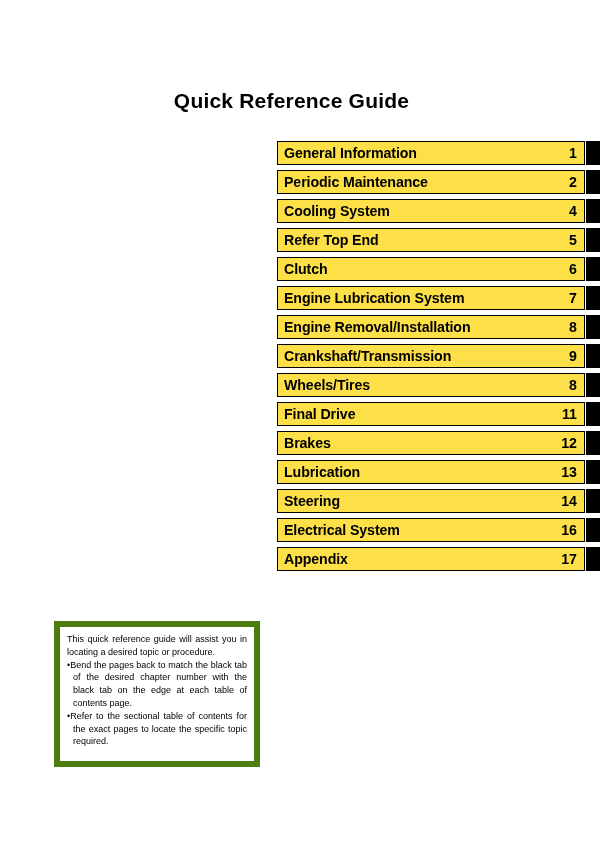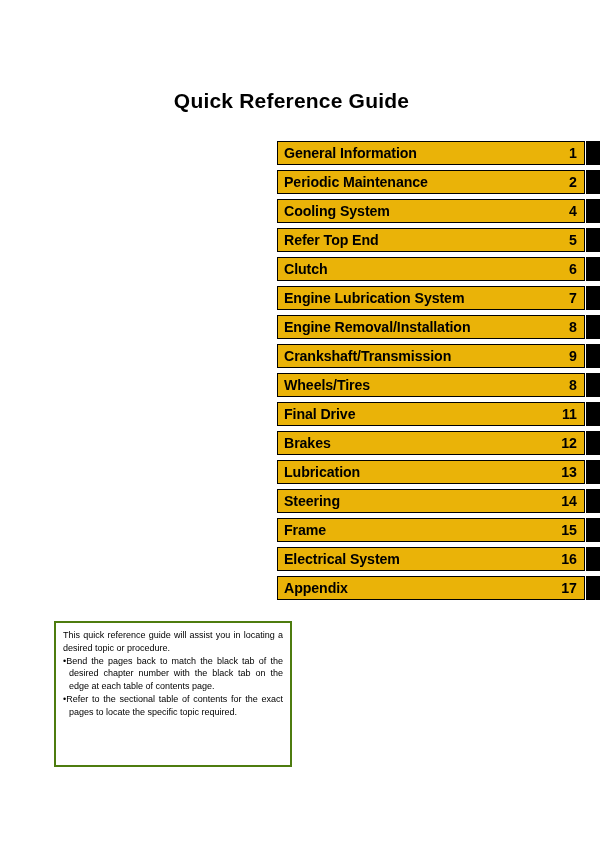--- a/index.html
+++ b/index.html
@@ -40,21 +40,21 @@
   .chapter-row {
     position: relative;
     height: 24px;
     margin-bottom: 5px;
     display: flex;
     align-items: stretch;
   }
   .chapter-box {
     flex: 1 1 auto;
     border: 1.6px solid #000;
-    background: #eab308;
+    background: #fde047;
     display: flex;
     align-items: center;
     justify-content: space-between;
     padding: 0 7px 0 6px;
     box-sizing: border-box;
     min-width: 0;
   }
   .chapter-label {
     font-size: 14.2px;
     font-weight: bold;
@@ -73,23 +73,23 @@
     flex: 0 0 14px;
     background: #000;
     margin-left: 1px;
   }
 
   
   #note-box {
     position: absolute;
     left: 54px;
     top: 621px;
-    width: 238px;
+    width: 206px;
     height: 146px;
-    border: 2px solid #4d7c0f;
+    border: 6px solid #4d7c0f;
     box-sizing: border-box;
     background: #fff;
     padding: 6px 7px 5px 7px;
   }
   .note-para {
     font-size: 9px;
     line-height: 12.8px;
     text-align: justify;
     text-justify: inter-word;
     margin: 0;
@@ -198,27 +198,20 @@
     </div>
     <div class="chapter-row">
       <div class="chapter-box">
         <span class="chapter-label">Steering</span>
         <span class="chapter-number">14</span>
       </div>
       <div class="chapter-tab"></div>
     </div>
     <div class="chapter-row">
       <div class="chapter-box">
-        <span class="chapter-label">Frame</span>
-        <span class="chapter-number">15</span>
-      </div>
-      <div class="chapter-tab"></div>
-    </div>
-    <div class="chapter-row">
-      <div class="chapter-box">
         <span class="chapter-label">Electrical System</span>
         <span class="chapter-number">16</span>
       </div>
       <div class="chapter-tab"></div>
     </div>
     <div class="chapter-row">
       <div class="chapter-box">
         <span class="chapter-label">Appendix</span>
         <span class="chapter-number">17</span>
       </div>

